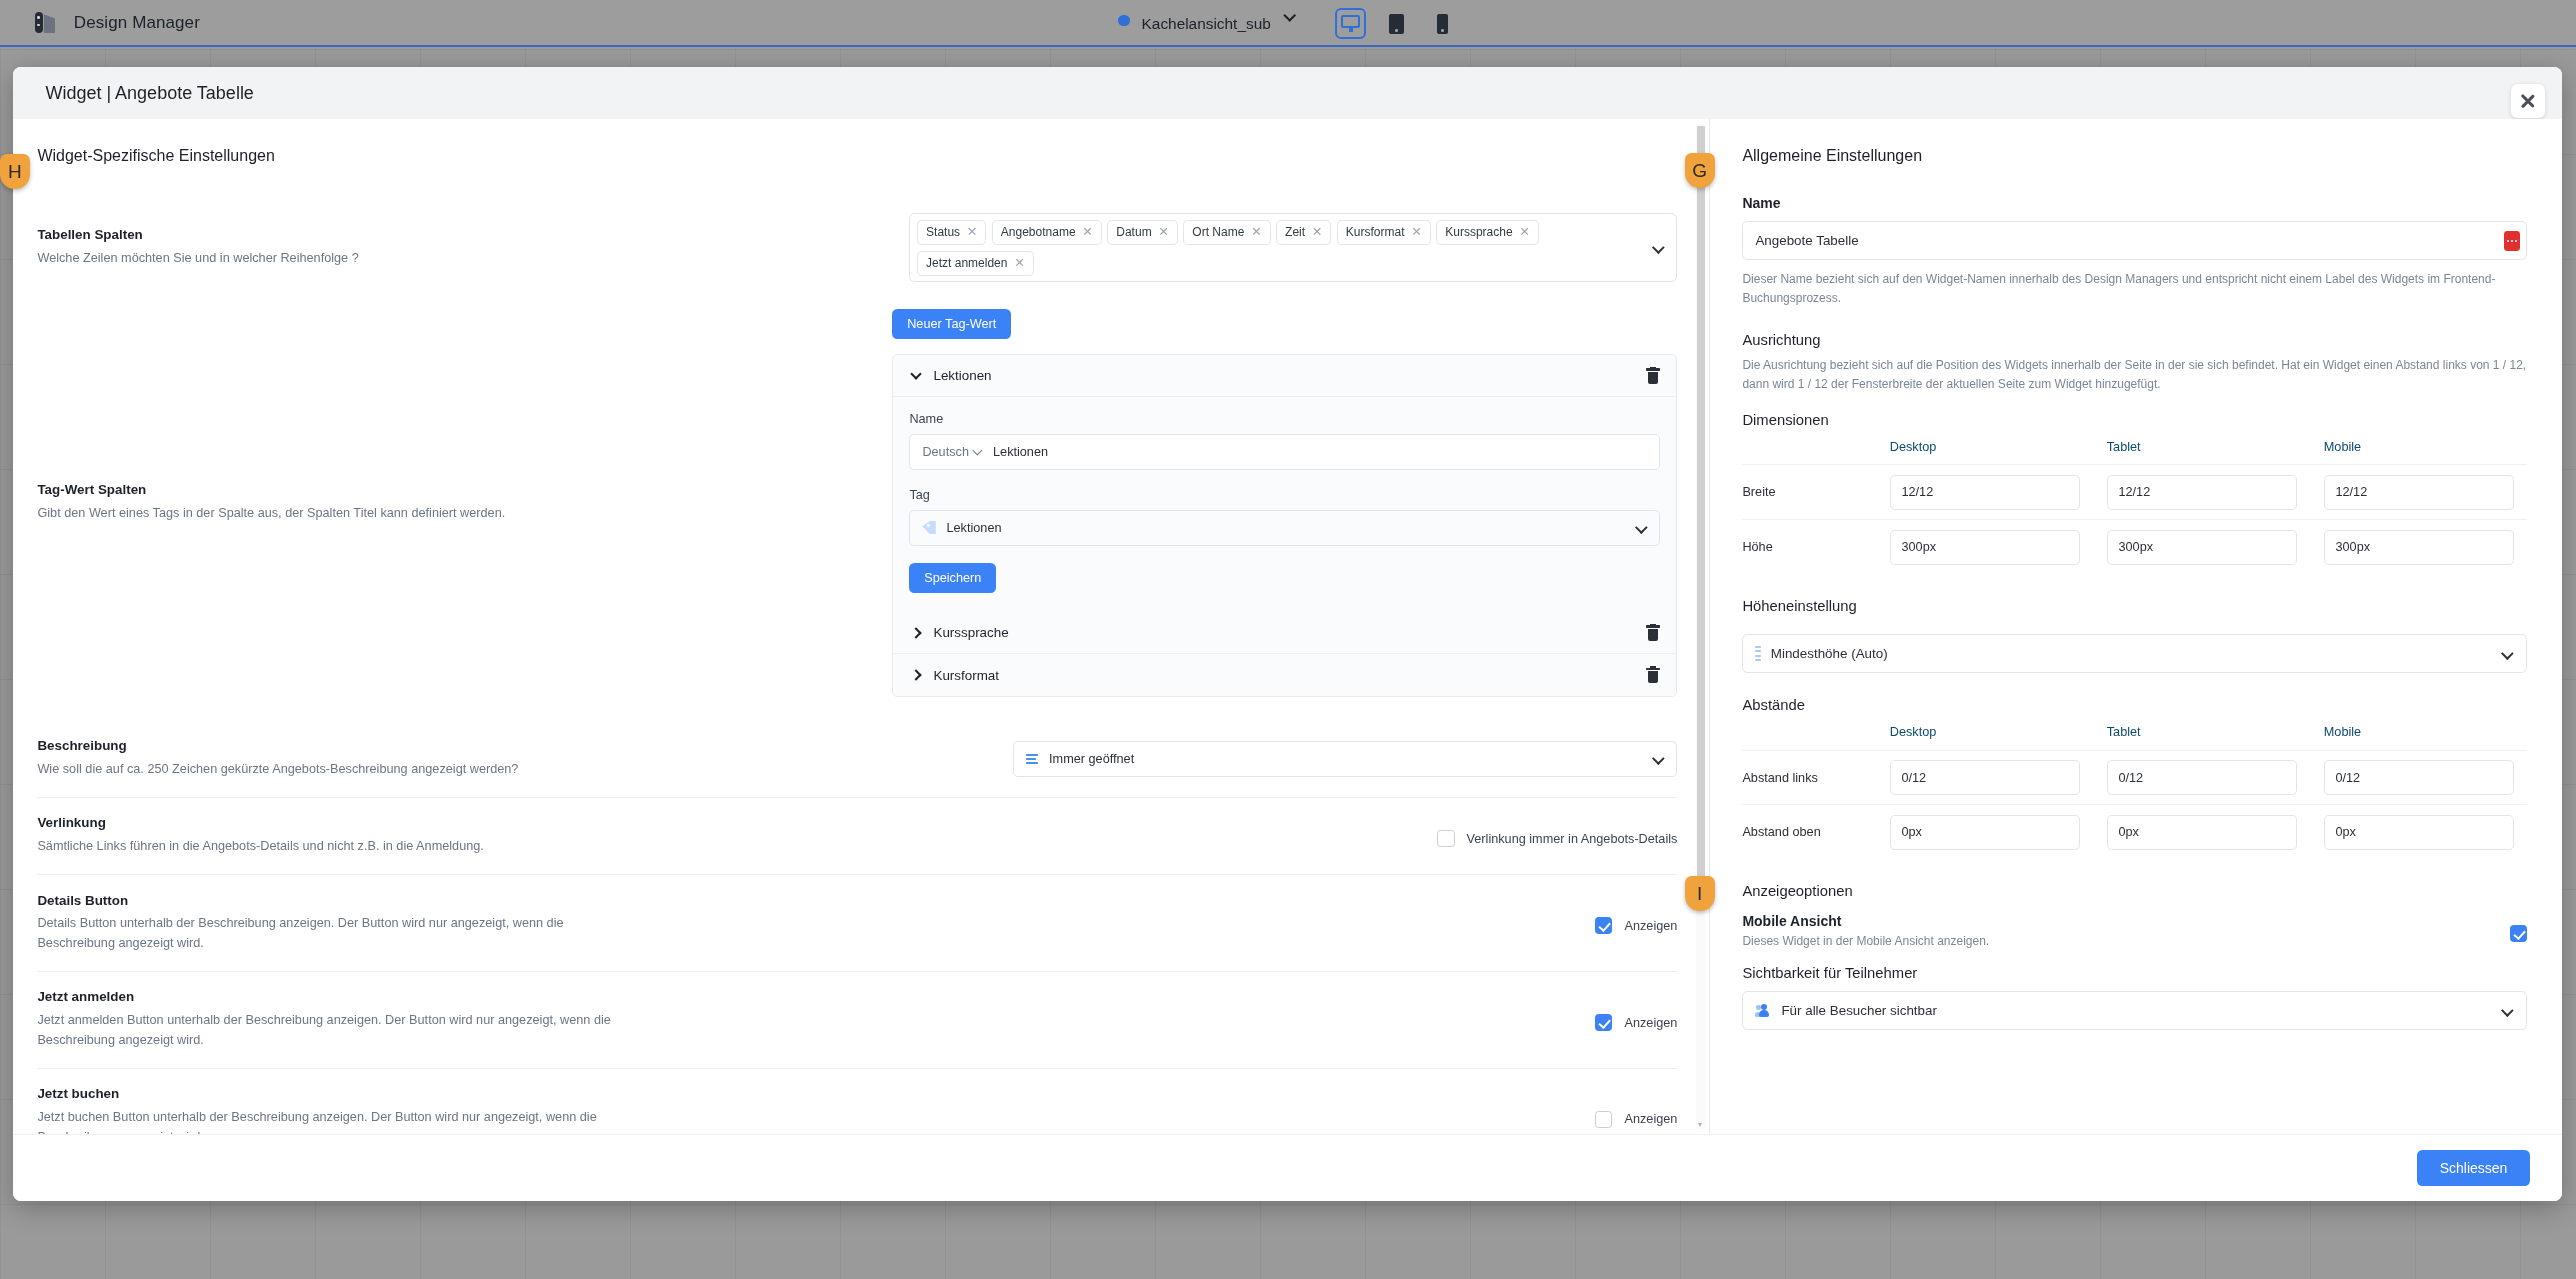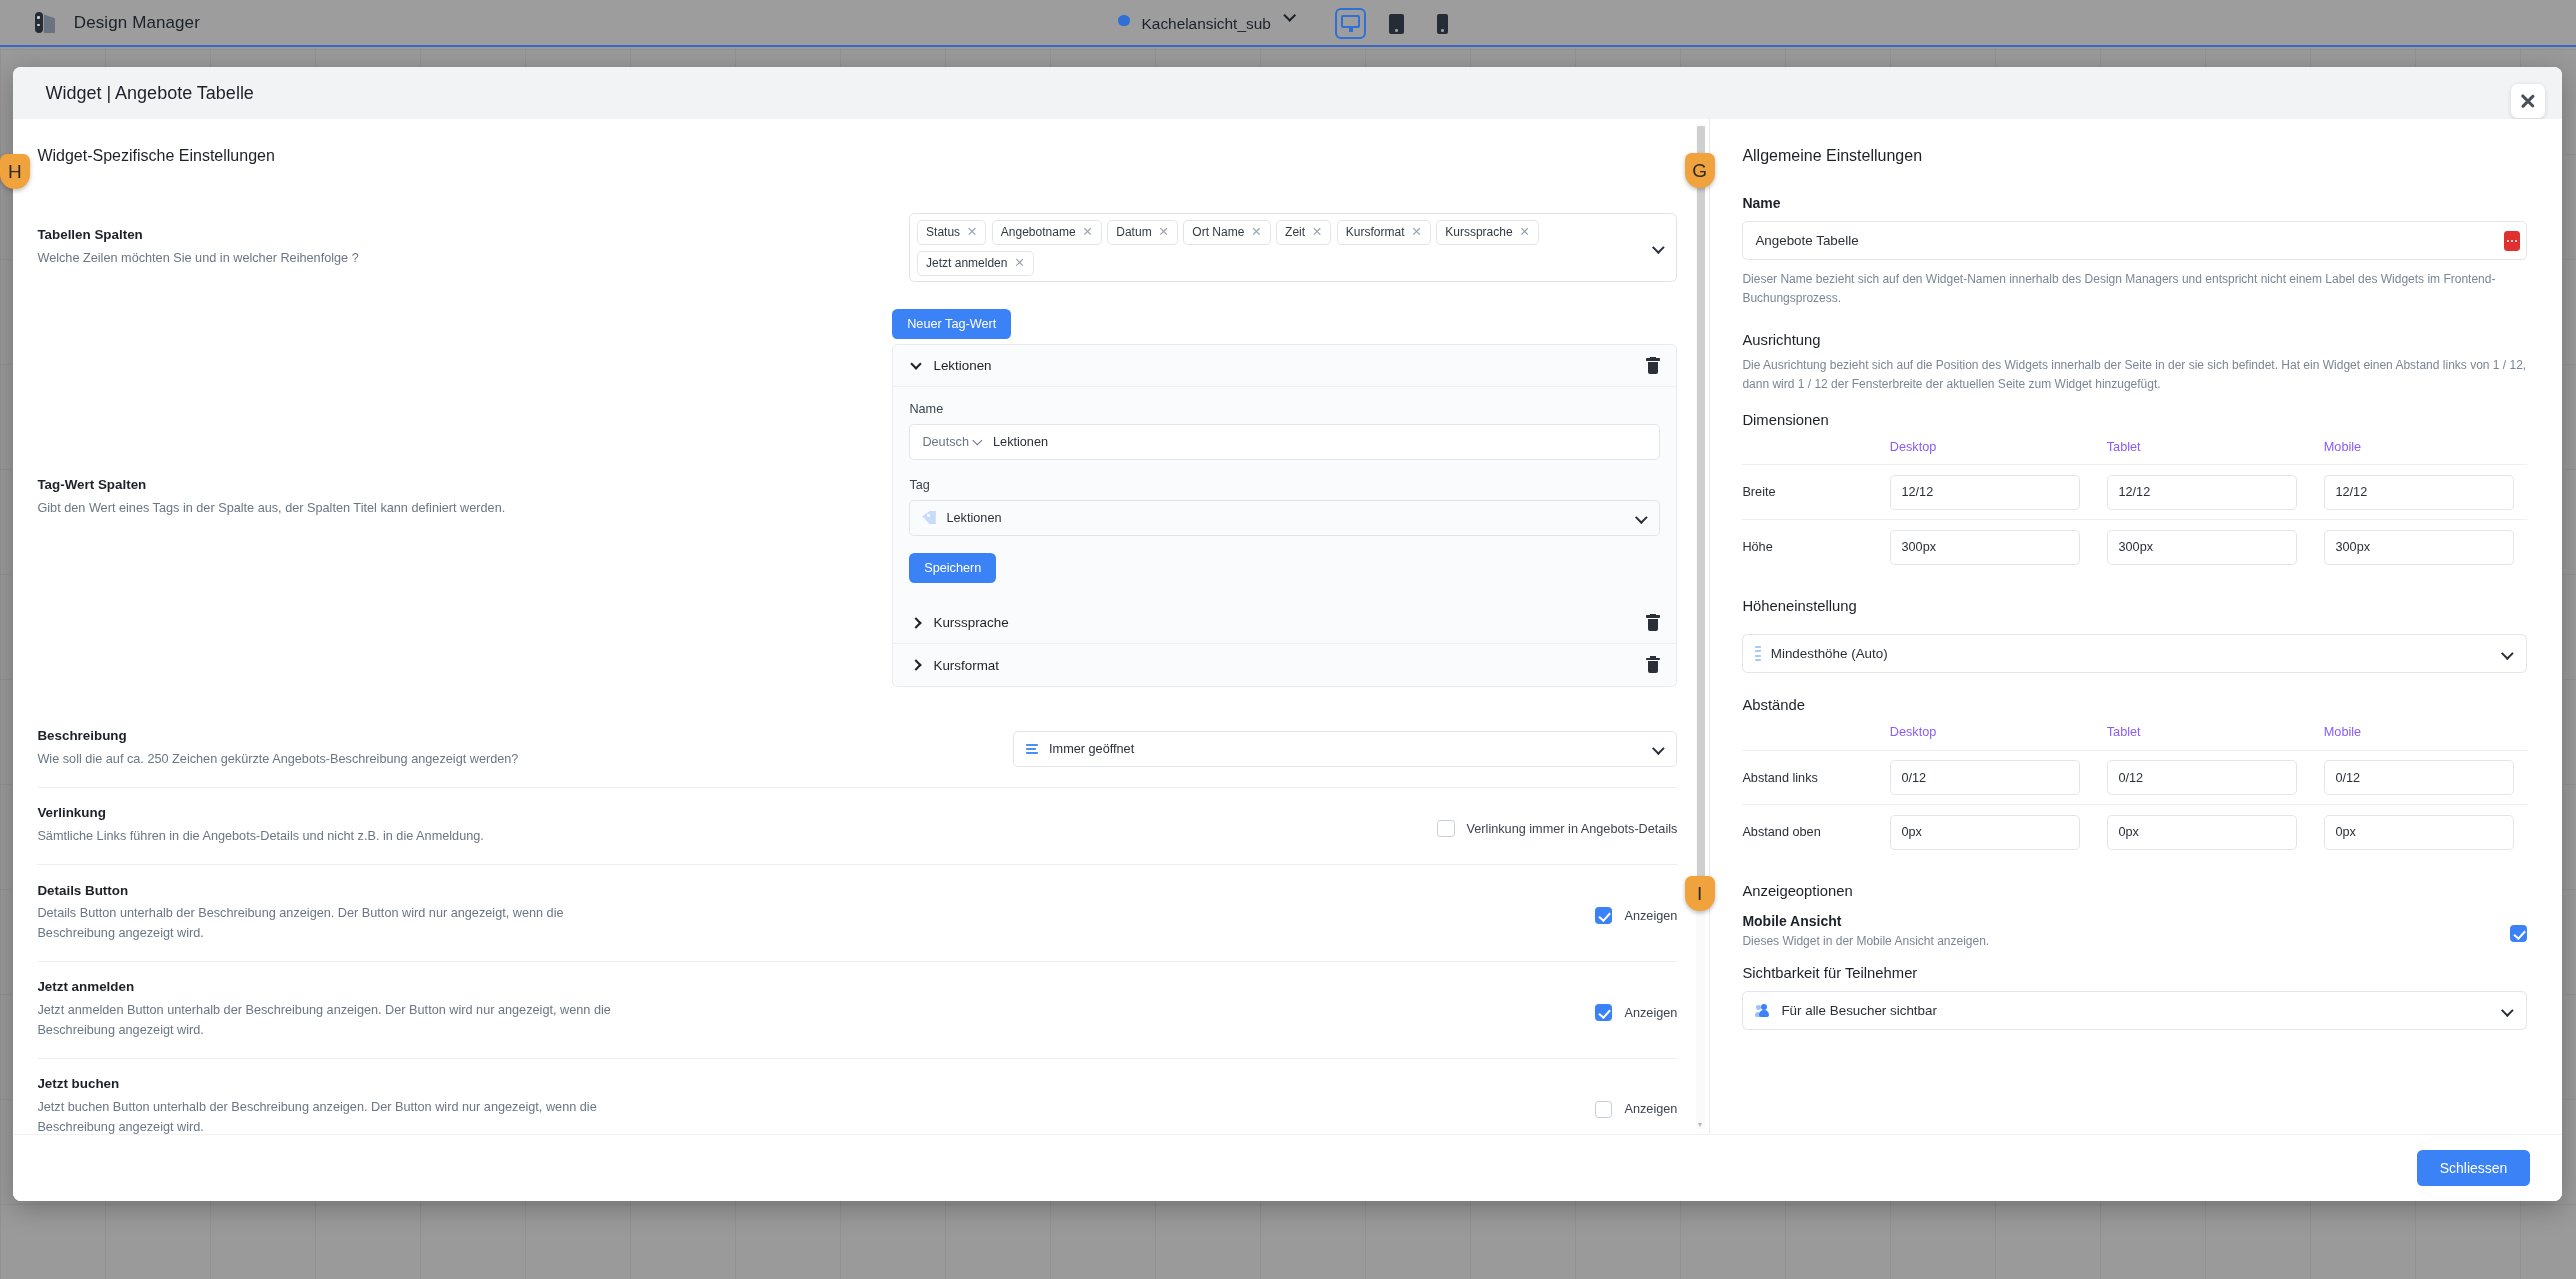--- a/index.html
+++ b/index.html
@@ -278,21 +278,21 @@
   }
   .r-name-more {
     position: absolute; right: 6.7px; top: 50%; margin-top: -10px;
     width: 16px; height: 20px; background: #e03030; border-radius: 3.4px;
     display: flex; align-items: center; justify-content: center; gap: 2px;
   }
   .r-name-more i { width:2px; height:2px; background:#fff; border-radius:50%; display:block;}
 
   .dim-table { width: 100%; border-collapse: collapse; margin-top: 4px; }
   .dim-table th {
-    font-size: 12.7px; color: #8b5cf6; font-weight: 400; text-align: left;
+    font-size: 12.7px; color: #0c4a6e; font-weight: 400; text-align: left;
     padding: 0 0 10.7px 13.4px;
   }
   .dim-table th.rowhead { width: 134px; padding-left: 0; }
   .dim-table td {
     padding: 9.4px 13.4px 9.4px 0; border-top: 0.7px solid #edeff1; vertical-align: middle;
   }
   .dim-table td.rowhead { font-size: 12.7px; color: #2b3038; padding-right: 13.4px; }
   .dim-table td.cell { padding-left: 13.4px; }
   .dim-input {
     height: 35px; border: 0.7px solid #e1e5ea; border-radius: 4.7px; background: #fff;
@@ -447,21 +447,21 @@
 
         <div class="row noborder" style="padding-top:9.4px;">
           <div class="row-label">
             <div class="lt">Tag-Wert Spalten</div>
             <div class="ld">Gibt den Wert eines Tags in der Spalte aus, der Spalten Titel kann definiert werden.</div>
           </div>
           <div class="row-ctl">
             <div class="tw-area">
               <button class="btn-primary sm">Neuer Tag-Wert</button>
 
-              <div class="tw-card" style="margin-top:5px;">
+              <div class="tw-card" style="margin-top:15px;">
 
                 <div class="tw-item-head">
                   <span class="caret down"></span>
                   <span class="tw-item-title">Lektionen</span>
                   <span class="trash">
                       <i class="hdl"></i>
                       <i class="lid"></i>
                       <i class="can"></i>
                     </span>
                 </div>

